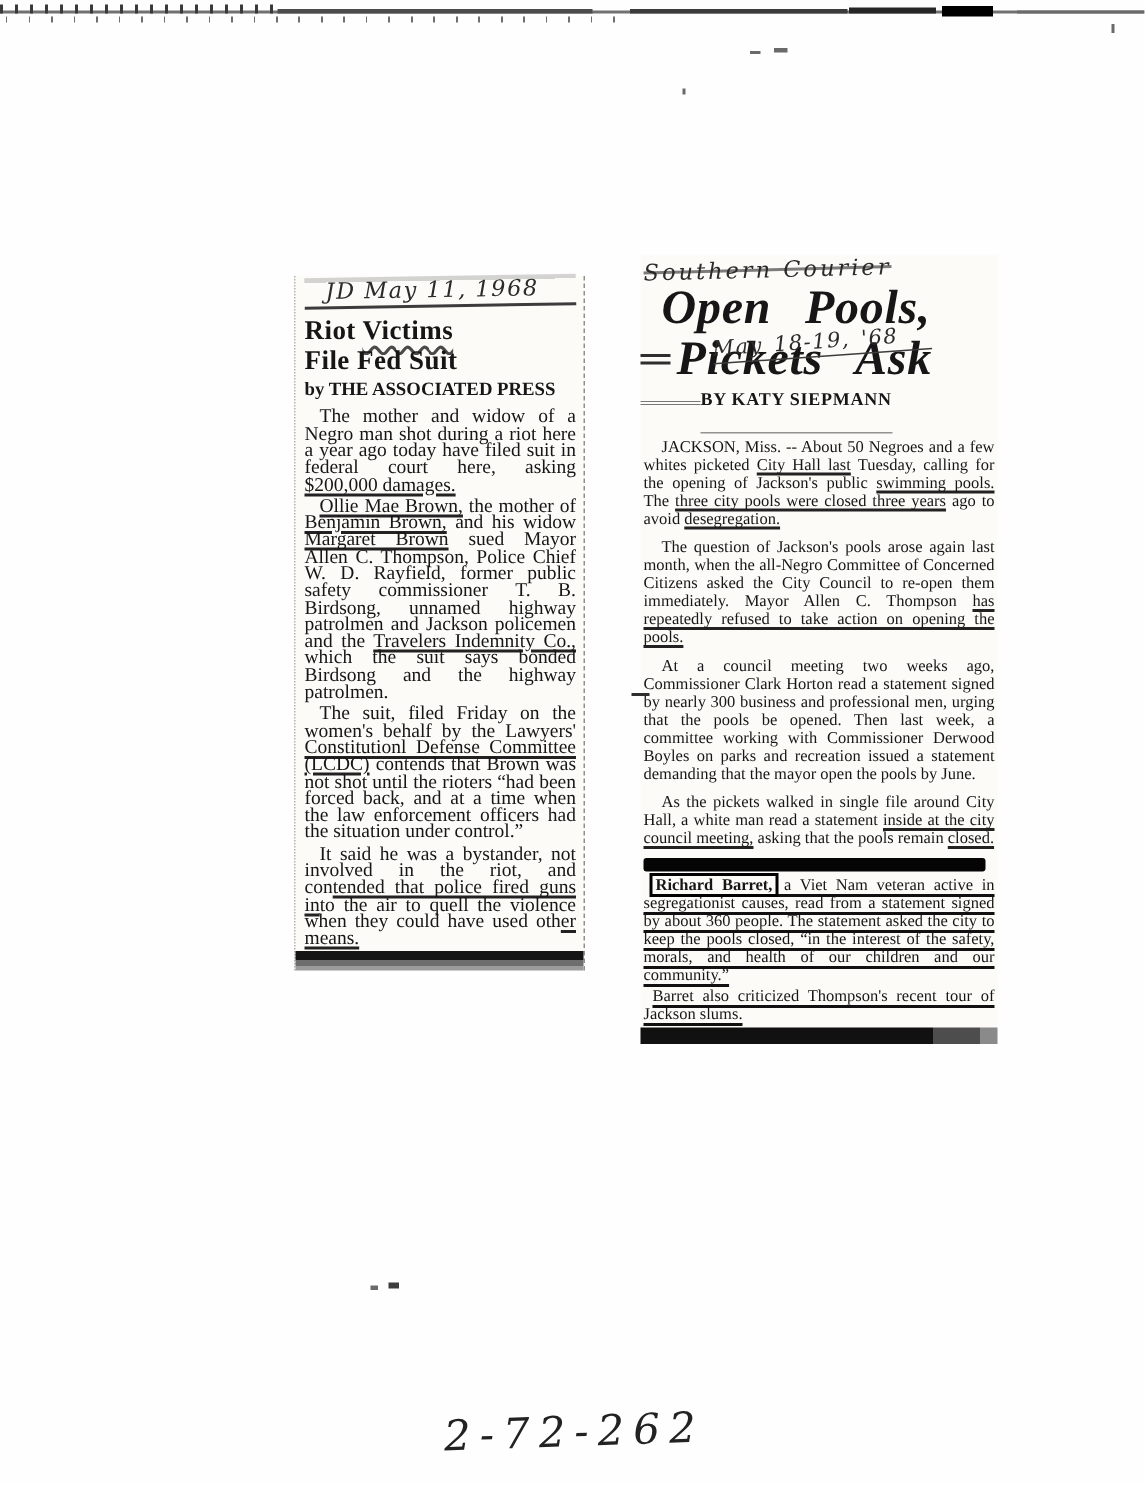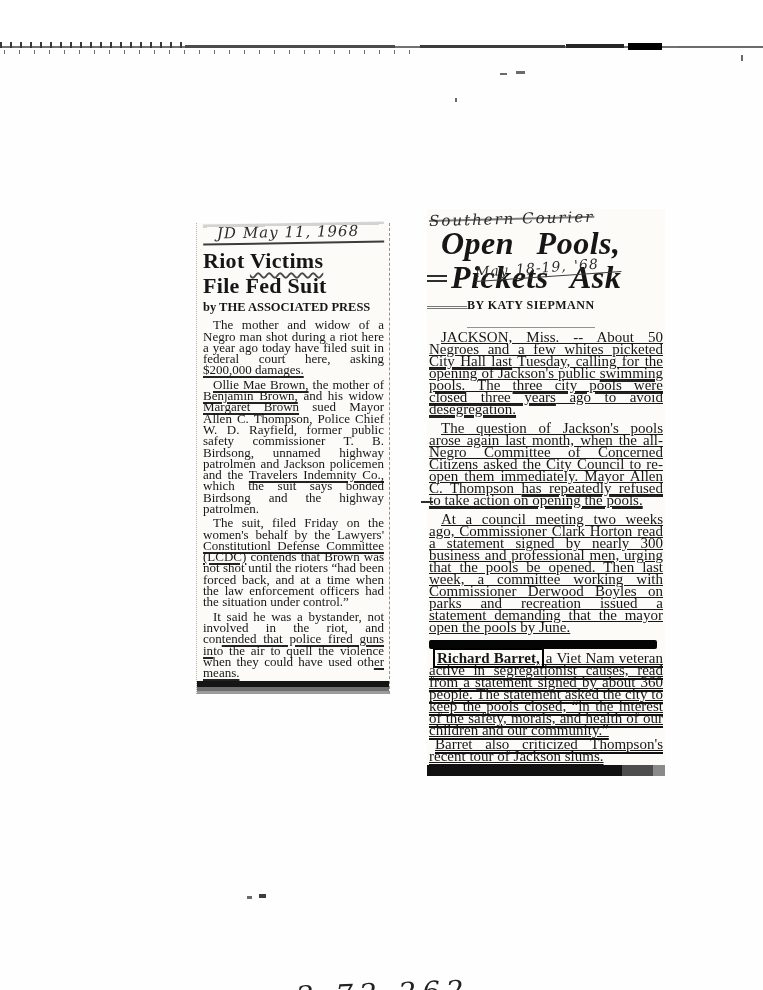--- a/index.html
+++ b/index.html
@@ -1,21 +1,21 @@
 <!DOCTYPE html>
 <html><head>
 <meta charset="utf-8">
 <style>
   html,body { margin:0; padding:0; }
   body {
     width:763px; height:990px; position:relative;
     background:#ffffff; overflow:hidden;
     font-family:"Liberation Serif", serif; color:#161616;
   }
-  .page { position:absolute; inset:0; background:#fefefe;margin-top:39px; }
+  .page { position:absolute; inset:0; background:#fefefe; }
 
   
   .scan-top { position:absolute; top:3px; left:0; width:763px; height:12px; }
   .scan-top .seg { position:absolute; }
   .speck { position:absolute; background:#6a6a6a; }
 
   
   .clip-left {
     position:absolute; left:196px; top:184px; width:194px;
     background:#fcfbf8; padding:0 5px 0 6px; box-sizing:border-box;
@@ -25,21 +25,21 @@
   .hand {
     font-family:"DejaVu Serif", serif; font-style:italic; color:#2b2b2b;
   }
   .hand-date-left {
     display:block; font-size:15px; transform:rotate(-1deg);
     border-bottom:2px solid #3c3c3c; padding:0 0 1px 14px;
     white-space:nowrap; letter-spacing:1px;
     background:linear-gradient(180deg, rgba(90,90,90,.25) 0 3px, transparent 3px);
   }
   .headline-left {
-    margin:5px 0 2px 0; font-size:22px; font-weight:bold; line-height:1.12;
+    margin:5px 0 2px 0; font-size:18px; font-weight:bold; line-height:1.12;
     letter-spacing:.3px;
   }
   .squiggle {
     text-decoration:underline; text-decoration-style:wavy;
     text-decoration-thickness:2px; text-underline-offset:4px;
     text-decoration-color:#4a4a4a;
   }
   .byline-left { font-size:12.5px; font-weight:bold; margin:2px 0 4px 0; }
   .body-left { font-size:13px; line-height:11.3px; }
   .para { margin:0 0 3px 0; text-indent:10px; text-align:justify; }
@@ -79,21 +79,21 @@
   .byline-right {
     font-size:12px; font-weight:bold; margin:4px 0 3px 38px;
     border-bottom:1px solid rgba(60,60,60,.55); display:inline-block;
     padding-bottom:14px; letter-spacing:.5px;
   }
   .byline-row { position:relative; }
   .byline-row .rule-left {
     position:absolute; left:-2px; top:12px; width:40px; height:3px;
     background:repeating-linear-gradient(180deg,#777 0 1px, transparent 1px 2px);
   }
-  .body-right { font-size:15px; line-height:12px;text-decoration:underline; }
+  .body-right { font-size:11px; line-height:12px; }
   .body-right .para { margin:0 0 7px 0; text-indent:12px; }
 
   .highlight { margin-top:1px; }
   .hl-bar-top { height:9px; background:#050505; border-radius:2px; margin:2px 6px 3px 0; }
   .hl-bar-bottom {
     height:11px; margin:3px -2px 0 -2px;
     background:linear-gradient(90deg,#111 0 82%, #4d4d4d 82% 95%, #8a8a8a 95% 100%);
   }
   .highlight .para { margin:0 0 2px 0; text-indent:6px; }
   .highlight .para span {
@@ -165,20 +165,21 @@
     <div class="byline-row">
       <span class="rule-left"></span>
       <span class="byline-right">BY KATY SIEPMANN</span>
     </div>
 
     <div class="body-right" style="position:relative;">
       <span class="dash-deco" style="left:-8px;top:170px;width:12px;height:2px;"></span>
     <p class="para"><span>JACKSON, Miss. -- About 50 Negroes and a few whites picketed </span><span class="u">City Hall last</span><span> Tuesday, calling for the opening of Jackson's public </span><span class="u">swimming pools.</span><span> The </span><span class="u">three city pools were closed three years</span><span> ago to avoid </span><span class="u">desegregation.</span></p>
         <p class="para"><span>The question of Jackson's pools arose again last month, when the all-Negro Committee of Concerned Citizens asked the City Council to re-open them immediately. Mayor Allen C. Thompson </span><span class="u">has repeatedly refused to take action on opening the pools.</span></p>
         <p class="para"><span>At a council meeting two weeks ago, Commissioner Clark Horton read a statement signed by nearly 300 business and professional men, urging that the pools be opened. Then last week, a committee working with Commissioner Derwood Boyles on parks and recreation issued a statement demanding that the mayor open the pools by June.</span></p>
+        <p class="para"><span>As the pickets walked in single file around City Hall, a white man read a statement </span><span class="u">inside at the city council meeting,</span><span> asking that the pools remain </span><span class="u">closed.</span></p>
       </div>
 
     <div class="highlight body-right">
       <div class="hl-bar-top"></div>
       <div>
           <p class="para"><span class="boxed">Richard Barret,</span><span> a Viet Nam veteran active in segregationist causes, read from a statement signed by about 360 people. The statement asked the city to keep the pools closed, “in the interest of the safety, morals, and health of our children and our community.”</span></p>
           <p class="para"><span>Barret also criticized Thompson's recent tour of Jackson slums.</span></p>
         </div>
       <div class="hl-bar-bottom"></div>
     </div>

